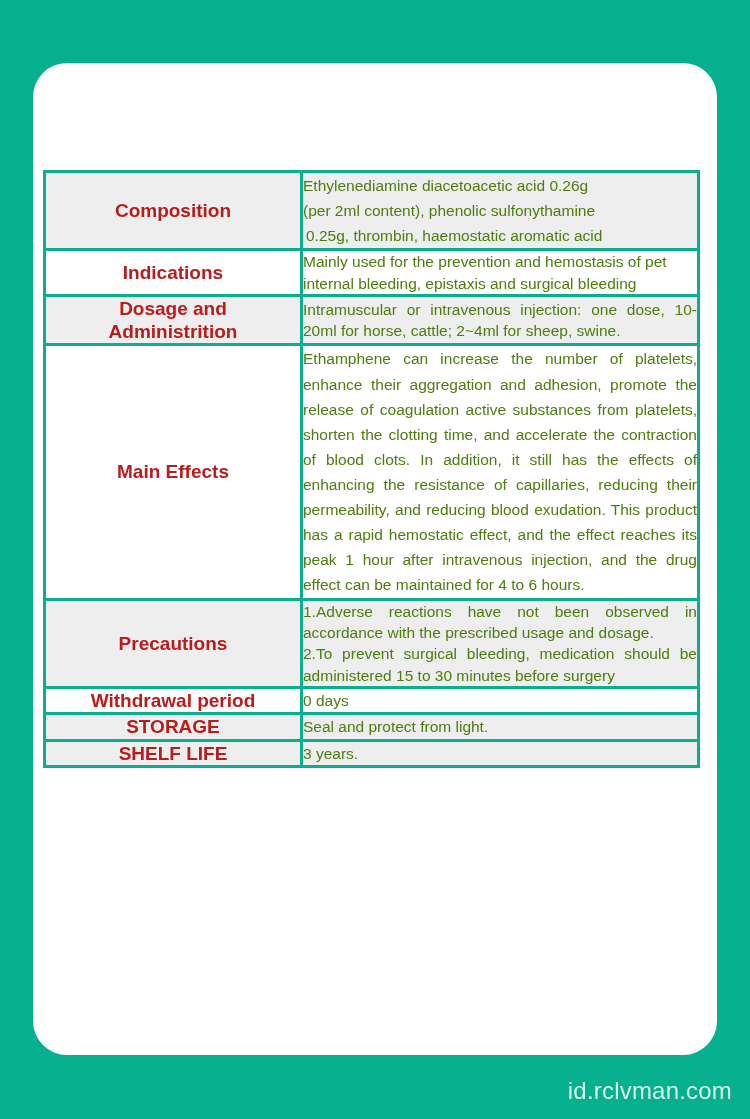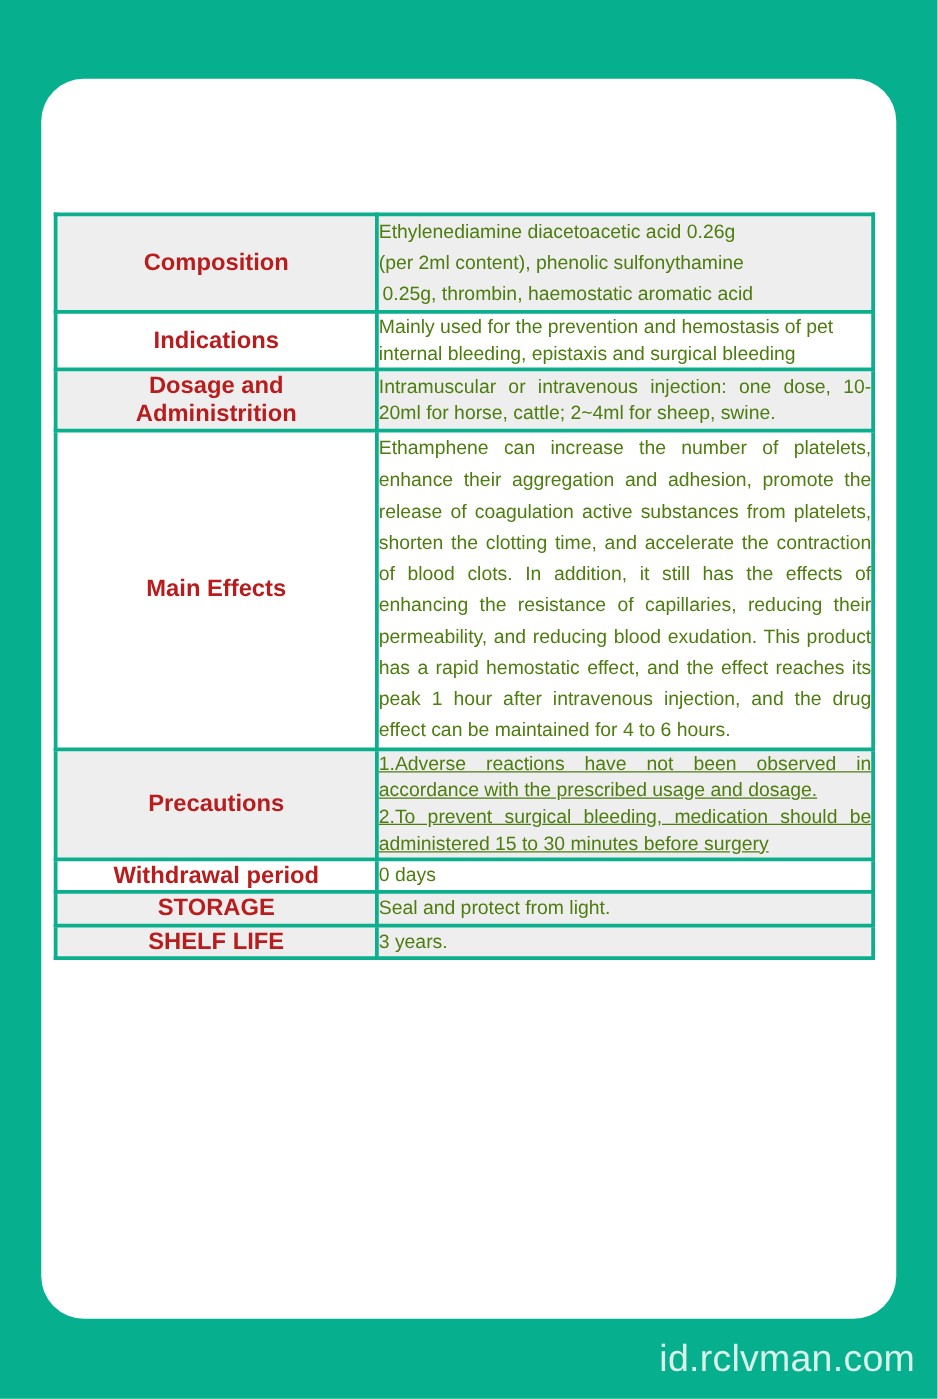--- a/index.html
+++ b/index.html
@@ -72,35 +72,35 @@
   .value-cell {
     color: #4d7c0f;
     font-size: 15.5px;
     padding: 7px 10px 7px 13px;
     line-height: 1.5;
   }
   .row-shaded td { background: #eeeeee; }
   .row-plain td { background: #ffffff; }
 
   .just { text-align: justify; text-align-last: left; }
-  .just p { margin: 0; text-decoration: underline; }
+  .just p { margin: 0; }
   .comp-line { display: block; }
   .comp-line.indent { padding-left: 3px; }
   .val-tight { line-height: 1.38; }
   .val-loose { line-height: 1.62; }
 
   #footer-watermark {
     position: absolute;
     left: 0;
     right: 0;
     bottom: 14px;
     text-align: right;
     padding-right: 18px;
     color: #d9f2ea;
-    font-size: 30px;
+    font-size: 24px;
     letter-spacing: 0.2px;
   }
 </style>
 </head>
 <body>
 
 <div id="product-card">
 
 
   <table id="spec-table">

